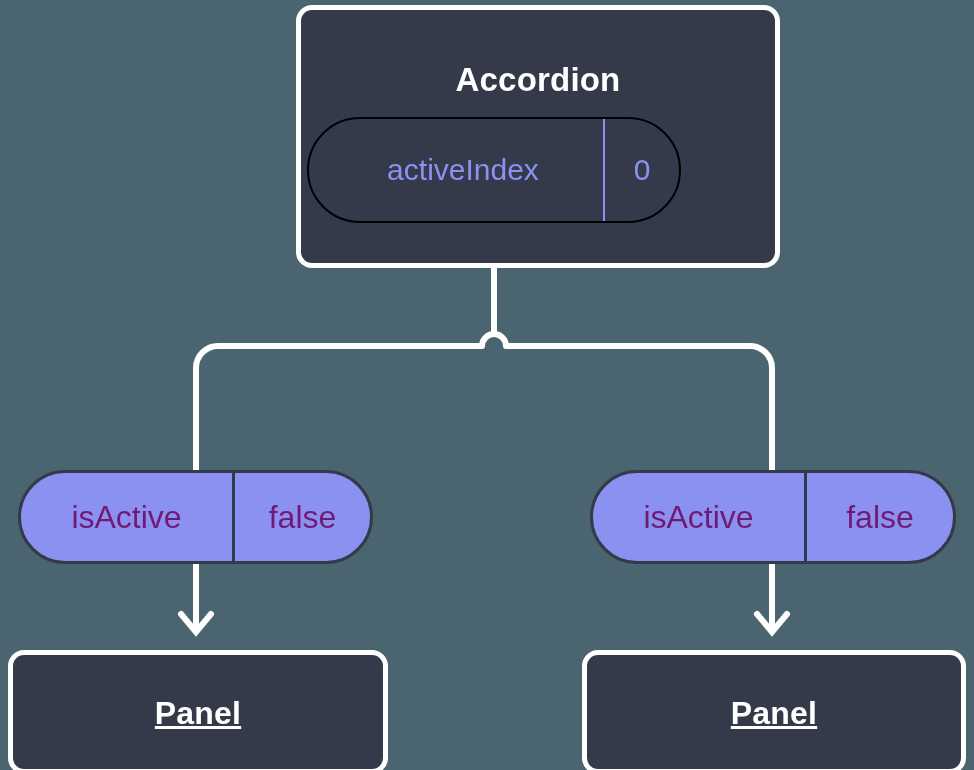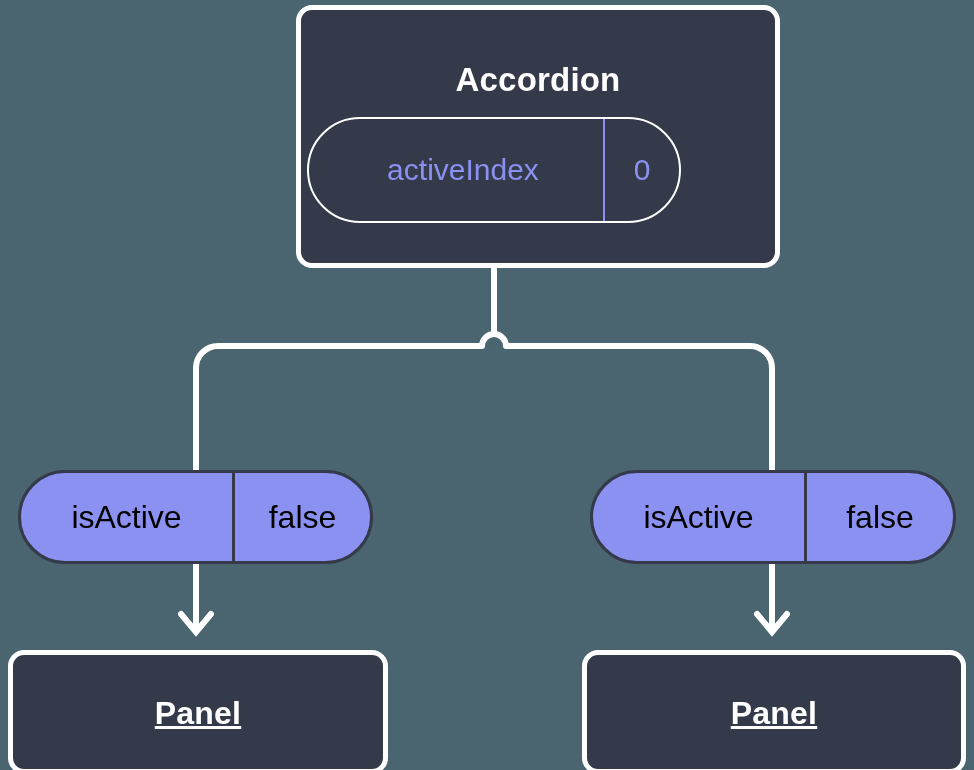--- a/index.html
+++ b/index.html
@@ -55,21 +55,21 @@
   }
   #accordion-title { top: 51px; }
 
   
   .state-pill {
     position: absolute;
     box-sizing: border-box;
     display: flex;
     align-items: stretch;
     background: transparent;
-    border: 2px solid #ffffff;
+    border: 2px solid #000000;
     border-radius: 999px;
     overflow: hidden;
   }
   .state-pill .pill-key,
   .state-pill .pill-val {
     display: flex;
     align-items: center;
     justify-content: center;
     color: #8b91f0;
     font-size: 30px;
@@ -100,21 +100,21 @@
     background: #8b91f0;
     border: 3px solid #343a49;
     border-radius: 999px;
     overflow: hidden;
   }
   .prop-pill .pill-key,
   .prop-pill .pill-val {
     display: flex;
     align-items: center;
     justify-content: center;
-    color: #000000;
+    color: #701a75;
     font-size: 32px;
     font-weight: 400;
     white-space: nowrap;
   }
   .prop-pill .pill-key {
     flex: 0 0 211px;
   }
   .prop-pill .pill-val {
     flex: 1 1 auto;
     border-left: 3px solid #343a49;

